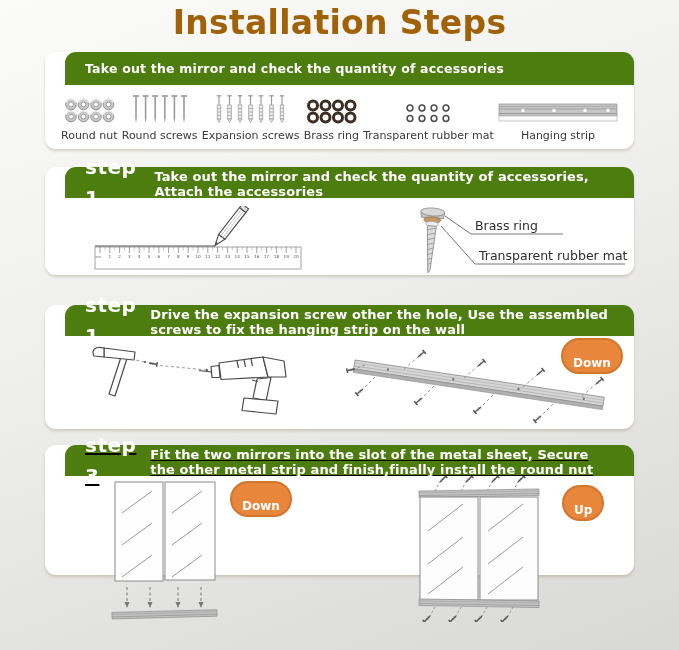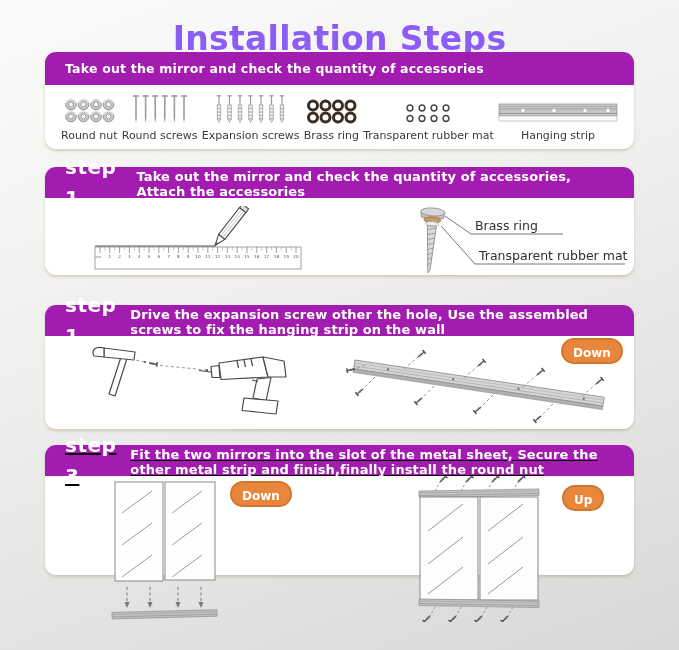--- a/index.html
+++ b/index.html
@@ -3,47 +3,47 @@
 <meta charset="utf-8">
 <style>
   html,body{margin:0;padding:0;}
   body{
     width:679px;height:650px;
     font-family:"DejaVu Sans","Liberation Sans",sans-serif;
     background:linear-gradient(160deg,#fbfbfa 0%,#efefee 42%,#d8d8d7 100%);
   }
   .page{position:relative;width:679px;height:650px;overflow:hidden;}
   .title{
-    margin:16px;text-align:center;font-size:33px;font-weight:800;color:#8b5cf6;
+    margin:0;text-align:center;font-size:33px;font-weight:800;color:#a16207;
     letter-spacing:.3px;line-height:46px;
   }
   .card{
     position:absolute;left:45px;width:589px;background:#ffffff;border-radius:11px;
     box-shadow:0 2px 3px rgba(140,110,80,.28);
   }
   .card-header{
-    background:#a21caf;border-radius:11px 11px 0 0;color:#fff;
-    display:flex;align-items:center;padding:0 20px;box-sizing:border-box;
+    background:#4d7c0f;border-radius:11px 11px 0 0;color:#fff;
+    display:flex;align-items:center;padding:0 20px;box-sizing:border-box;margin-left:20px;
   }
   #card-acc{top:52px;height:97px;}
   #card-acc .card-header{height:33px;font-size:12.5px;font-weight:700;letter-spacing:.2px;}
   .acc-body{display:flex;justify-content:space-between;align-items:flex-end;padding:8px 16px 10px;}
   .acc-item{display:flex;flex-direction:column;align-items:center;gap:5px;justify-content:flex-end;}
   .acc-label{font-size:11px;color:#3b3b3b;white-space:nowrap;}
   #card-s1{top:167px;height:108px;}
   #card-s2{top:305px;height:124px;}
   #card-s3{top:445px;height:130px;text-decoration:underline;}
   .step-header{height:31px;}
   .step-label{font-size:20px;font-weight:800;letter-spacing:.5px;line-height:31px;}
   .step-desc{font-size:13px;font-weight:600;margin-left:14px;margin-top:2px;letter-spacing:.1px;}
   .step-body{position:relative;height:calc(100% - 31px);}
   .diagram{position:absolute;}
   .badge{
     position:absolute;background:#E8873C;border:2px solid #D3762D;color:#fff;
-    font-size:12px;font-weight:700;padding:6px 10px 2px;border-radius:999px;line-height:14px;
+    font-size:12px;font-weight:700;padding:16px 10px 2px;border-radius:999px;line-height:14px;
   }
   #badge-s2-down{left:516px;top:2px;}
   #badge-s3-down{left:185px;top:5px;}
   #badge-s3-up{left:517px;top:9px;}
   #dgm-ruler{left:48px;top:8px;}
   #dgm-screw{left:346px;top:6px;}
   #dgm-tools{left:42px;top:8px;}
   #dgm-strip{left:298px;top:0px;}
   #dgm-mirror-down{left:62px;top:4px;}
   #dgm-mirror-up{left:368px;top:0px;}

